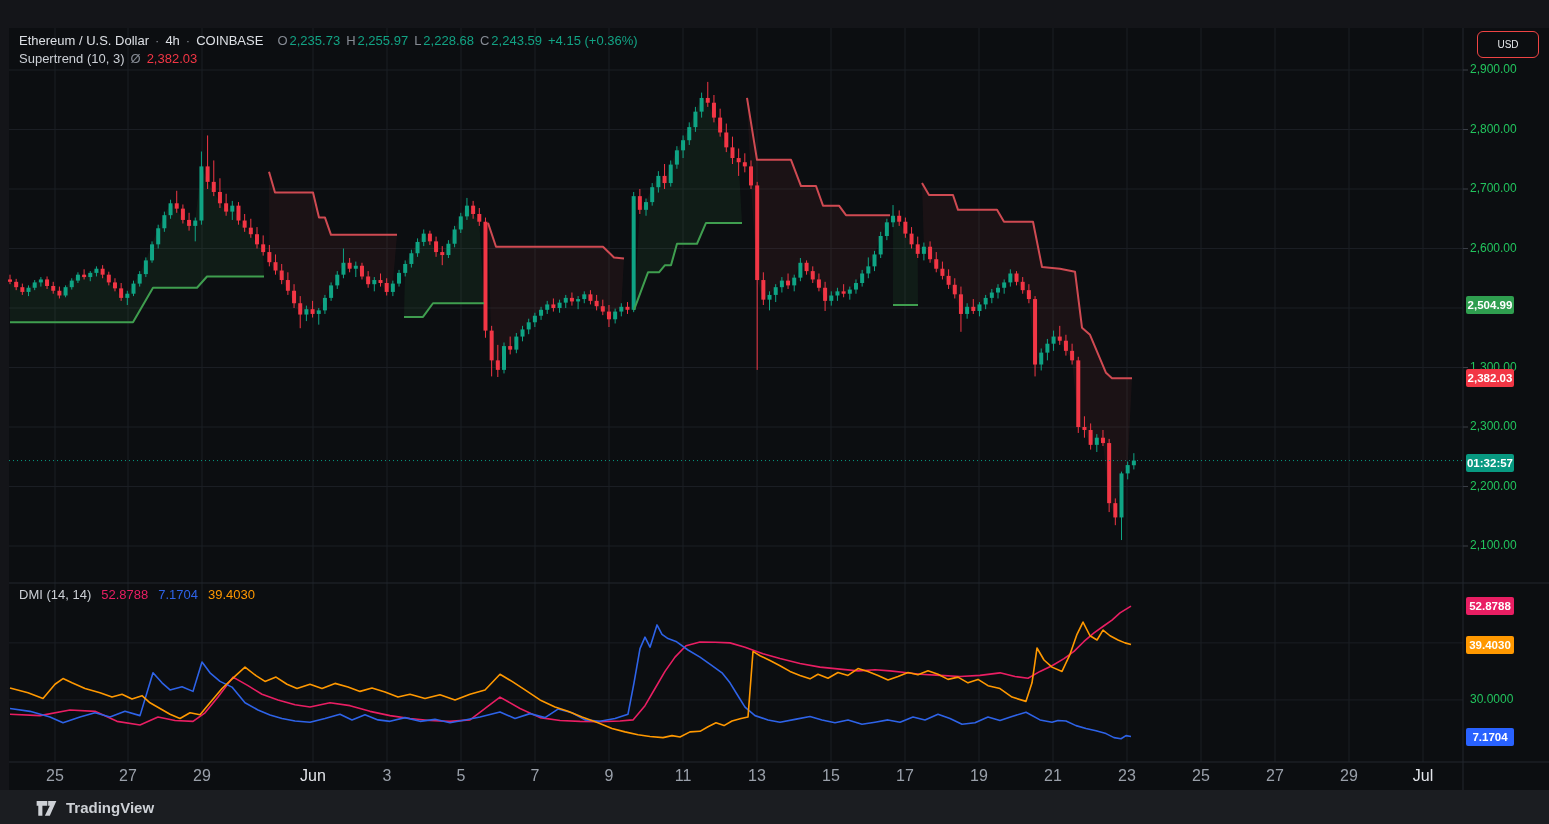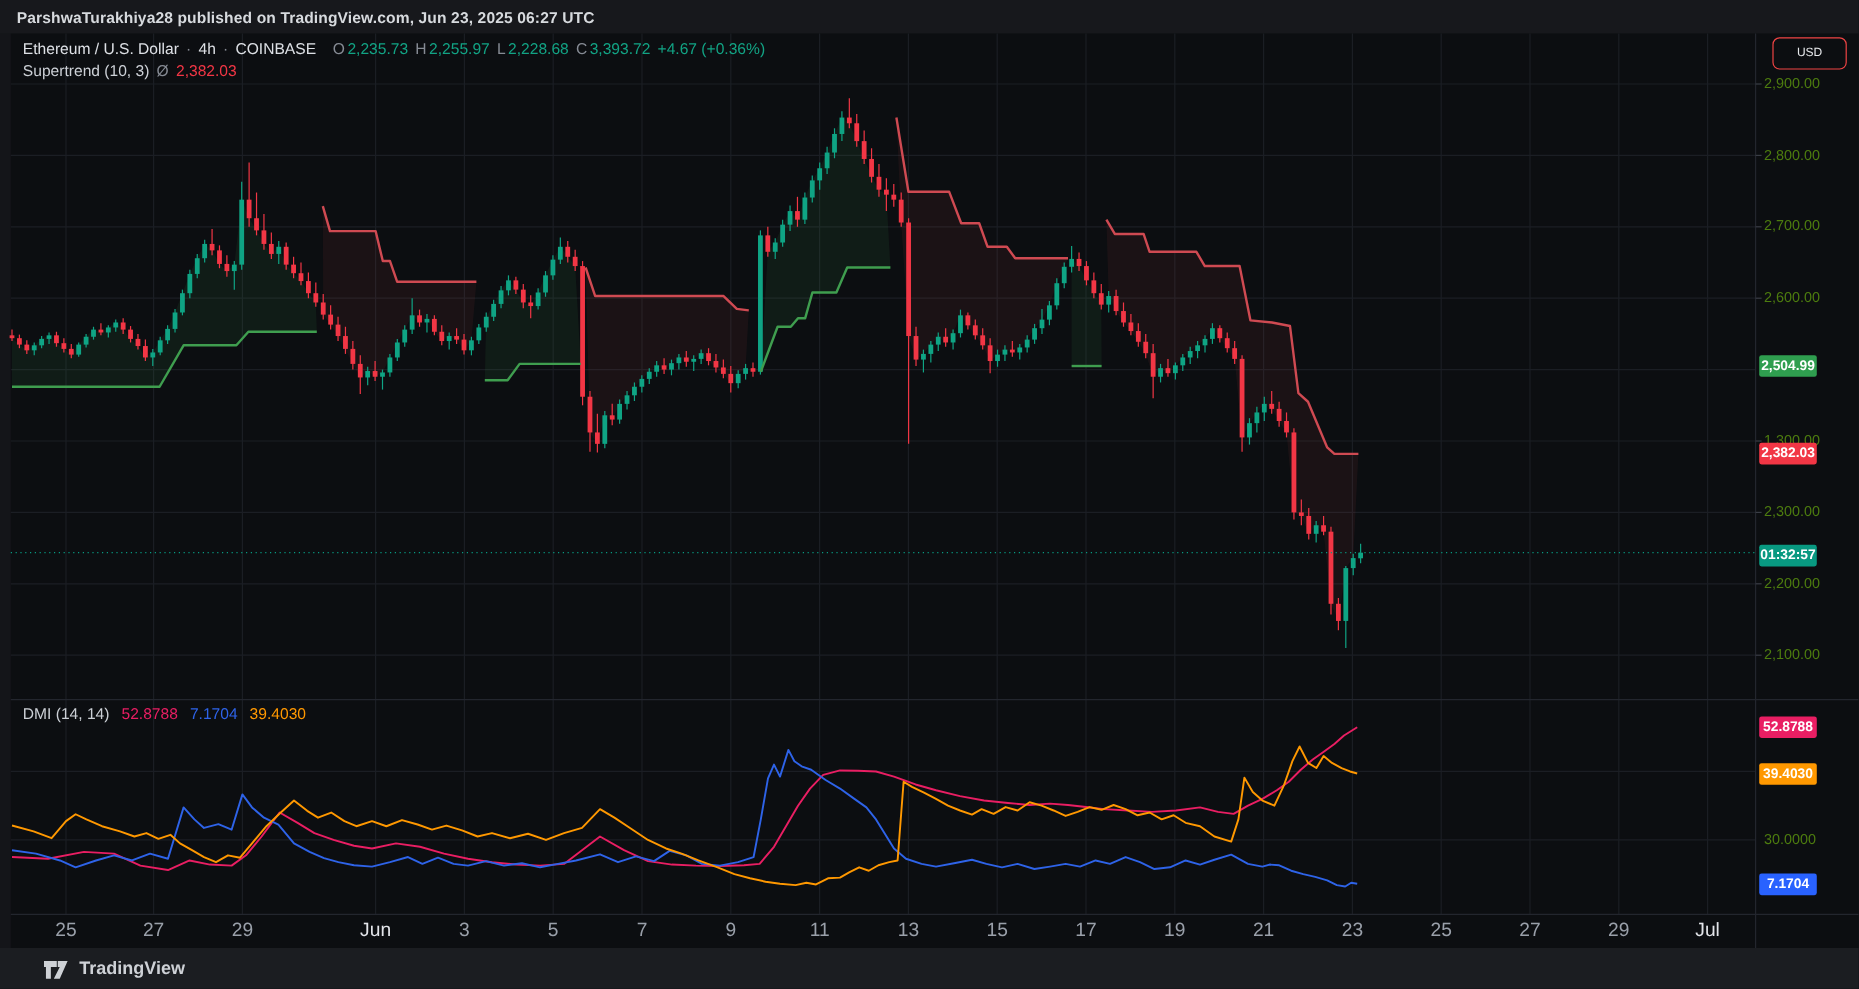--- a/index.html
+++ b/index.html
@@ -13,38 +13,35 @@
   #legend1{left:19px;top:33px;font-size:13px;color:#dde0e5;display:flex;gap:6px;align-items:baseline;}
   #legend1 .dim{color:#868b94;}
   #legend1 .val{color:#12a384;}
   #legend2{left:19px;top:51px;font-size:13px;color:#ccd0d6;display:flex;gap:6px;}
   #legend2 .st-val{color:#f23645;}
   #legend2 .dim{color:#868b94;}
   #dmi-legend{left:19px;top:587px;font-size:13px;color:#ccd0d6;display:flex;gap:10px;}
   #usd-btn{left:1477px;top:31px;width:60px;height:25px;border:1px solid #ef4444;border-radius:6px;
     color:#e7e9ec;font-size:10px;font-weight:400;display:flex;align-items:center;justify-content:center;
     background:transparent;cursor:pointer;}
-  .tick{position:absolute;left:1470px;font-size:12px;color:#4d7c0f;}
+  .tick{position:absolute;left:1470px;font-size:12px;color:#22c55e;}
   .badge{position:absolute;left:1466px;width:48px;height:18px;border-radius:2px;color:#fff;
     font-size:11.5px;font-weight:700;text-align:center;line-height:18px;}
   .tlabel{position:absolute;top:767px;transform:translateX(-50%);font-size:16px;color:#9aa0aa;}
   .tlabel.month{color:#e3e5ea;font-weight:400;}
   #footer{position:absolute;left:0;top:790px;width:1549px;height:34px;background:#1b1d21;
     display:flex;align-items:center;}
   #footer .brand{display:flex;align-items:center;gap:8px;margin-left:35px;cursor:pointer;}
   #footer .brand span{font-size:15px;font-weight:700;color:#ced1d6;}
 </style>
 </head>
 <body>
 
 <div id="stage">
 
-  <div id="publish-bar">
-    <span>ParshwaTurakhiya28 published on TradingView.com, Jun 23, 2025 06:27 UTC</span>
-  </div>
 
   <svg id="chart-svg" width="1549" height="790">
       <rect x="9" y="28" width="1540" height="762" fill="#0c0e11"></rect>
       <g>
         <line x1="55" y1="28" x2="55" y2="762" stroke="#1b1e24"></line>
         <line x1="128" y1="28" x2="128" y2="762" stroke="#1b1e24"></line>
         <line x1="202" y1="28" x2="202" y2="762" stroke="#1b1e24"></line>
         <line x1="313" y1="28" x2="313" y2="762" stroke="#1b1e24"></line>
         <line x1="387" y1="28" x2="387" y2="762" stroke="#1b1e24"></line>
         <line x1="461" y1="28" x2="461" y2="762" stroke="#1b1e24"></line>
@@ -489,22 +486,22 @@
     <span class="dim">·</span>
     <span>COINBASE</span>
     <span style="width:2px"></span>
     <span class="dim">O</span>
       <span class="val" style="margin-left:-4px">2,235.73</span>
     <span class="dim">H</span>
       <span class="val" style="margin-left:-4px">2,255.97</span>
     <span class="dim">L</span>
       <span class="val" style="margin-left:-4px">2,228.68</span>
     <span class="dim">C</span>
-      <span class="val" style="margin-left:-4px">3,393.72</span>
-    <span class="val">+4.67 (+0.36%)</span>
+      <span class="val" style="margin-left:-4px">2,243.59</span>
+    <span class="val">+4.15 (+0.36%)</span>
   </div>
 
   <div class="ovl" id="legend2">
     <span>Supertrend (10, 3)</span>
     <span class="dim">Ø</span>
     <span class="st-val">2,382.03</span>
   </div>
 
   <div class="ovl" id="dmi-legend">
     <span>DMI (14, 14)</span>

